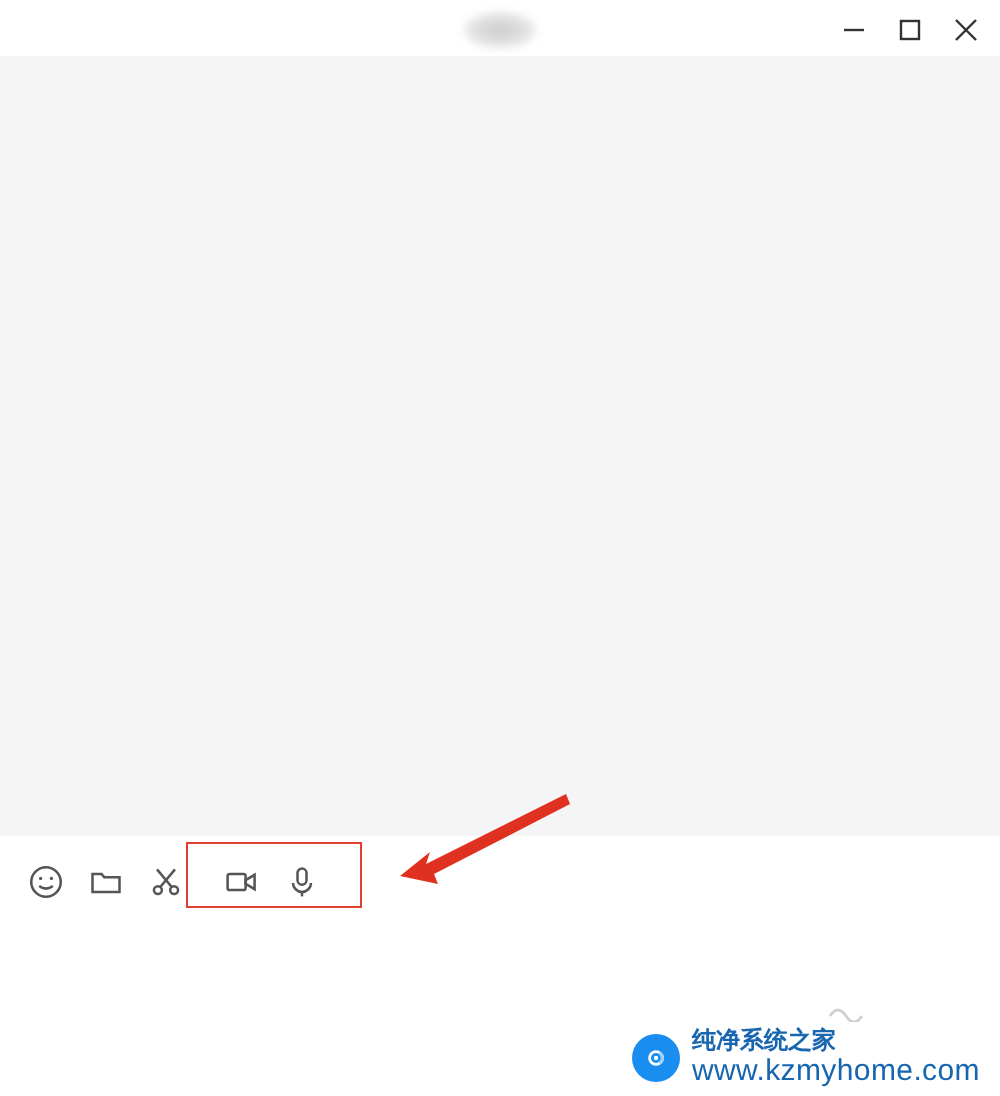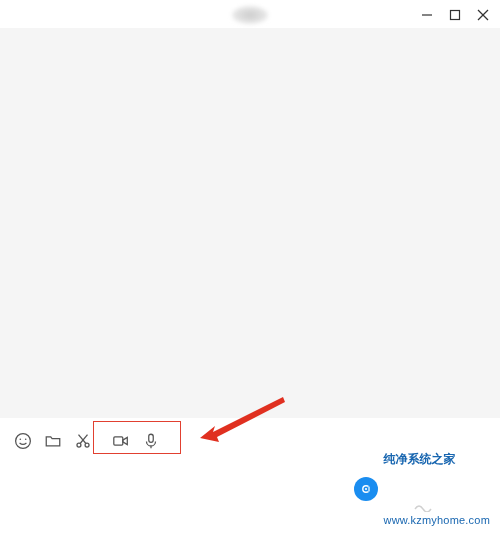--- a/index.html
+++ b/index.html
@@ -79,38 +79,38 @@
       top: 390px;
       width: 100px;
       height: 60px;
       pointer-events: none;
       z-index: 6;
     }
 
     .watermark {
       position: absolute;
       right: 10px;
-      bottom: 22px;
+      bottom: 4px;
       display: flex;
       align-items: center;
       gap: 6px;
     }
     .wm-icon {
       width: 24px;
       height: 24px;
       border-radius: 50%;
       background: #1a8df0;
       display: flex;
       align-items: center;
       justify-content: center;
     }
     .wm-icon svg { width: 14px; height: 14px; }
     .wm-text { display: flex; flex-direction: column; line-height: 1.1; }
     .wm-text .t1 { font-size: 12px; font-weight: 600; color: #1866b0; }
-    .wm-text .t2 { font-size: 11px; color: #1866b0; letter-spacing: 0.2px; margin-top: 48px; }
+    .wm-text .t2 { font-size: 15px; color: #1866b0; letter-spacing: 0.2px; }
 
     .extra-icon {
       position: absolute;
       right: 68px;
       top: 498px;
       width: 18px;
       height: 10px;
       color: #d0d0d0;
     }
     .extra-icon svg { width: 18px; height: 10px; }

